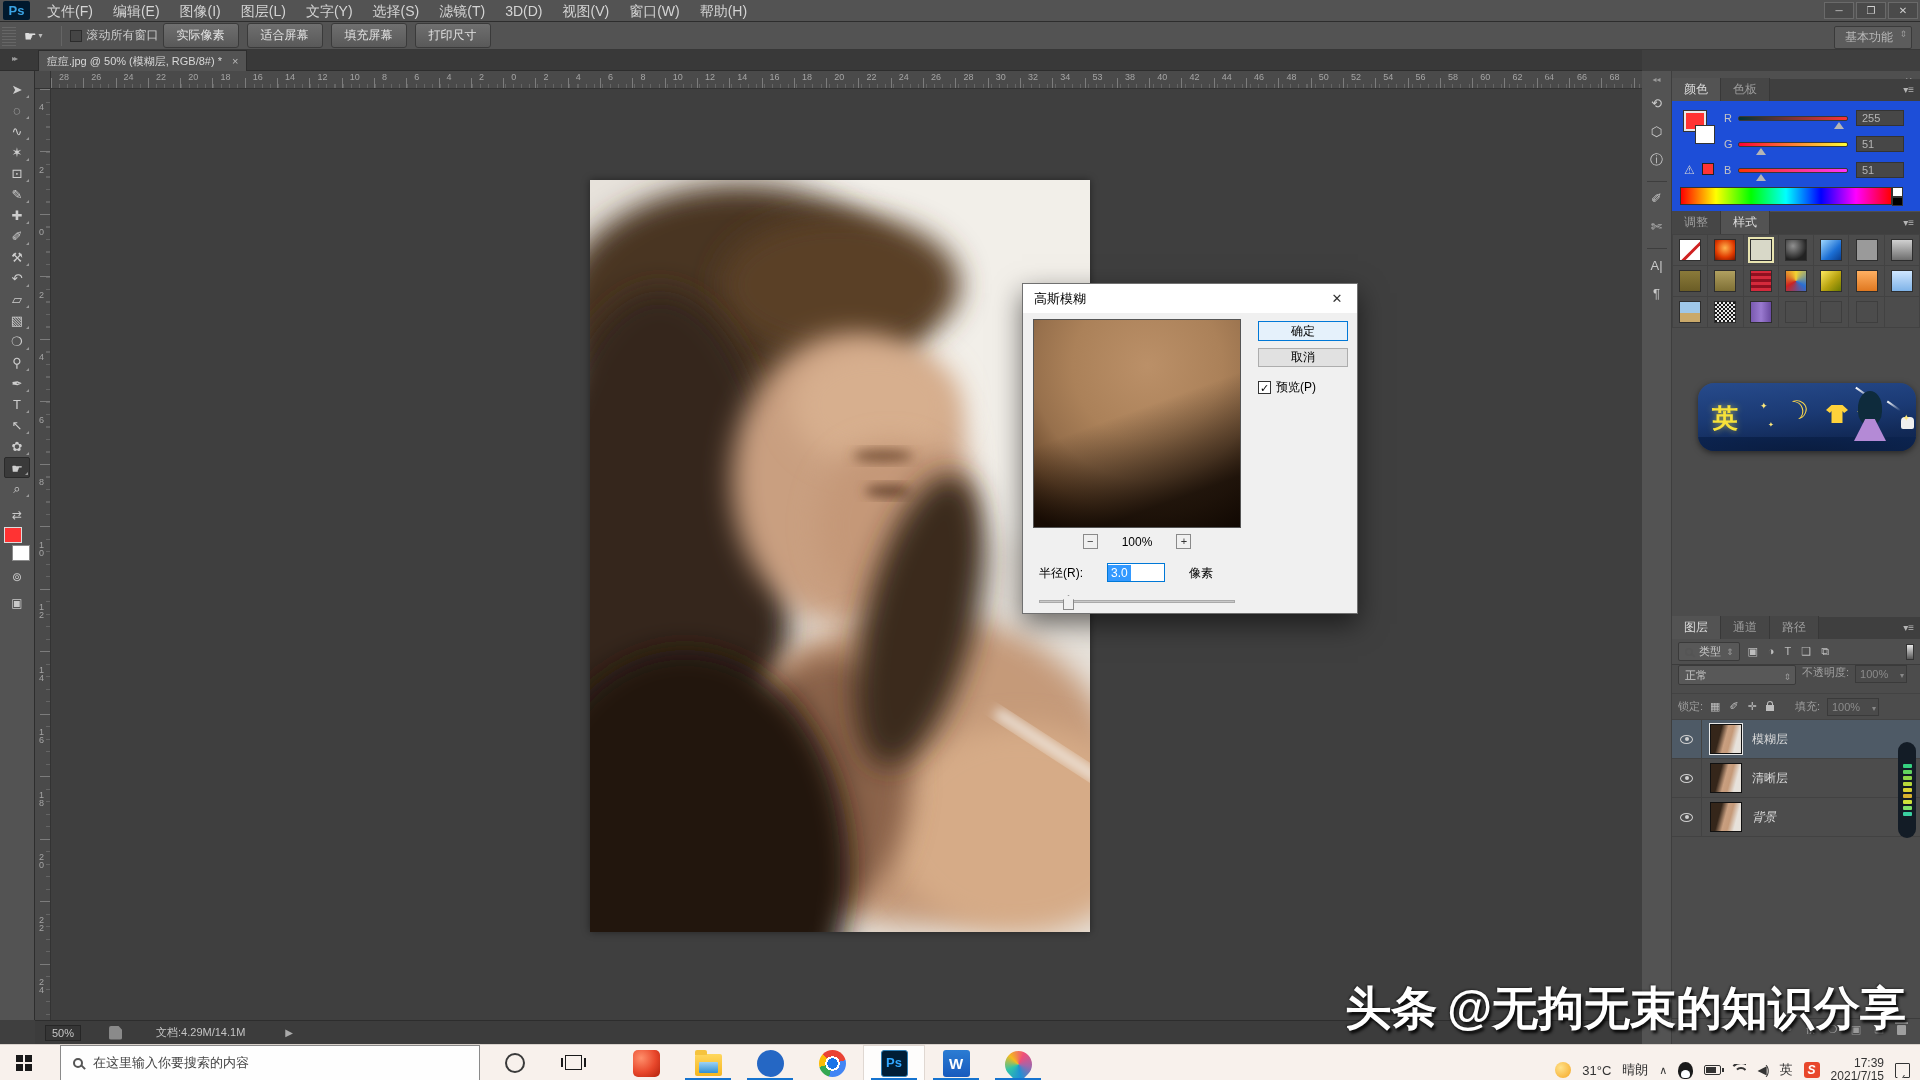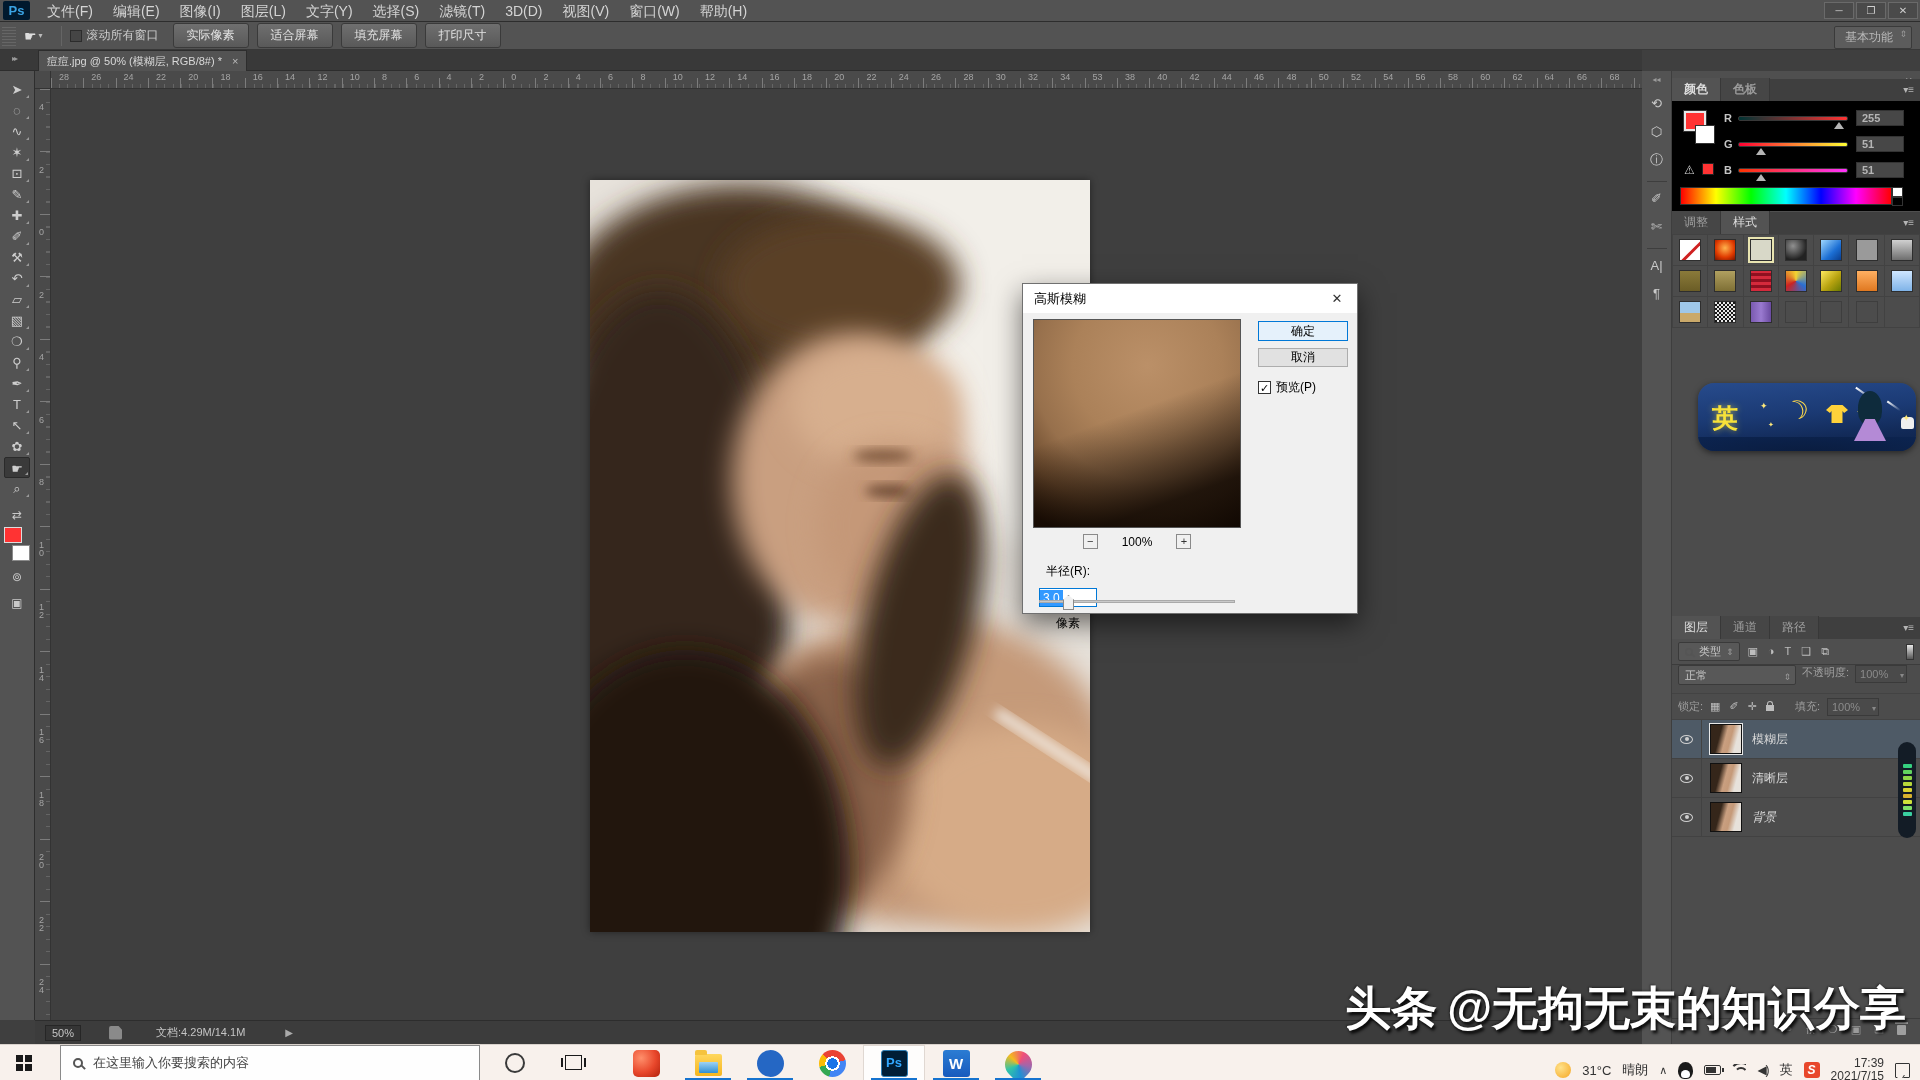--- a/index.html
+++ b/index.html
@@ -15,21 +15,21 @@
   #win-controls{right:2px;top:2px;display:flex;gap:2px;}
   .winbtn{width:30px;height:17px;background:#4a4a4a;border:1px solid #6a6a6a;color:#d0d0d0;font-size:10px;text-align:center;line-height:15px;}
 
   
   #optionsbar{left:0;top:22px;width:1920px;height:28px;background:#535353;border-bottom:1px solid #383838;display:flex;align-items:center;z-index:5;}
   #opt-grip{width:14px;height:20px;margin-left:2px;background:repeating-linear-gradient(0deg,#666 0 1px,transparent 1px 3px);}
   #opt-toolicon{color:#ddd;font-size:14px;margin:0 2px 0 8px;}
   .dd-arrow{color:#bbb;font-size:8px;margin-right:10px;}
   .vsep{width:1px;height:20px;background:#3e3e3e;margin:0 8px;border-right:1px solid #656565;}
   .checkbox-sm{width:12px;height:12px;background:#454545;border:1px solid #2c2c2c;margin-right:5px;}
-  #opt-check-label{color:#ccc;font-size:12px;margin-right:14px;text-align:right;}
+  #opt-check-label{color:#ccc;font-size:12px;margin-right:4px;text-align:right;}
   .optbtn{background:linear-gradient(#6f6f6f,#595959);border:1px solid #3a3a3a;border-radius:3px;color:#e2e2e2;font-size:12px;padding:3px 13px;margin-right:8px;}
   #workspace{position:absolute;right:8px;top:4px;background:#5c5c5c;border:1px solid #3a3a3a;border-radius:2px;color:#b9b9b9;font-size:12px;padding:2px 18px 2px 10px;}
   #workspace:after{content:"⇕";position:absolute;right:4px;color:#999;font-size:9px;}
 
   
   #tabrow{left:0;top:50px;width:1642px;height:21px;background:#393939;border-bottom:1px solid #2d2d2d;z-index:4;}
   #toolbar-collapse{left:12px;top:4px;color:#9a9a9a;font-size:8px;letter-spacing:-2px;}
   #doctab{left:38px;top:0;height:21px;background:#535353;border:1px solid #2d2d2d;border-bottom:none;color:#d8d8d8;font-size:11px;line-height:20px;padding:0 8px;display:flex;align-items:center;gap:10px;}
   #doctab-close{color:#bbb;font-size:11px;}
 
@@ -74,21 +74,21 @@
   .strip-gap{width:20px;height:1px;background:#3e3e3e;margin:5px 0;}
   #dock-expand{position:absolute;right:6px;top:4px;color:#9a9a9a;font-size:8px;}
 
   .panel{position:absolute;left:30px;width:248px;}
   .panel-tabs{height:22px;background:#3f3f3f;display:flex;align-items:flex-end;}
   .ptab{padding:3px 12px;font-size:12px;color:#9c9c9c;background:#464646;border-right:1px solid #383838;}
   .ptab.active{background:#535353;color:#dcdcdc;}
   .panel-menu{position:absolute;right:6px;top:5px;color:#b5b5b5;font-size:10px;}
 
   
-  #color-panel{top:8px;height:132px;background:#000000;font-weight:bold;}
+  #color-panel{top:8px;height:132px;background:#1d4ed8;}
   #color-content{position:relative;height:110px;}
   #cp-fg{position:absolute;left:12px;top:10px;width:22px;height:20px;border:2px solid #e8e8e8;outline:1px solid #333;}
   #cp-bg{position:absolute;left:23px;top:24px;width:20px;height:19px;background:#fff;border:1px solid #333;}
   .chan-row{position:absolute;left:52px;width:190px;height:18px;display:flex;align-items:center;}
   .chan-label{color:#c5c5c5;font-size:11px;width:14px;}
   .chan-track{position:relative;width:110px;height:5px;border-radius:2px;border:1px solid #383838;}
   .chan-thumb{position:absolute;top:5px;width:0;height:0;border-left:5px solid transparent;border-right:5px solid transparent;border-bottom:7px solid #b5b5b5;}
   .chan-val{margin-left:8px;width:48px;height:16px;background:#474747;border:1px solid #333;color:#b5b5b5;font-size:11px;line-height:15px;padding-left:5px;}
   #cp-warn{position:absolute;left:12px;top:62px;color:#d8d8d8;font-size:12px;}
   #cp-cube{position:absolute;left:30px;top:62px;width:12px;height:12px;background:#ff3333;border:1px solid #222;}
@@ -170,21 +170,21 @@
     background:linear-gradient(160deg,rgba(0,0,0,0) 45%,rgba(10,4,0,.8) 82%),
       radial-gradient(circle at 55% 22%,#bb9068 0%,#ab8159 38%,#97704c 58%,#6b4a2d 76%,#2a1709 95%);}
   #dlg-zoomrow{position:absolute;left:10px;top:250px;width:208px;display:flex;align-items:center;justify-content:center;gap:24px;}
   .zbtn{width:15px;height:15px;background:#f0f0f0;border:1px solid #8a8a8a;color:#333;font-size:11px;line-height:13px;text-align:center;}
   #dlg-zoomval{color:#000;font-size:12px;}
   #dlg-ok{position:absolute;left:235px;top:37px;width:90px;height:20px;background:#e5f1fb;border:1px solid #0078d7;color:#000;font-size:12px;text-align:center;line-height:18px;}
   #dlg-cancel{position:absolute;left:235px;top:64px;width:90px;height:19px;background:#e1e1e1;border:1px solid #adadad;color:#000;font-size:12px;text-align:center;line-height:17px;}
   #dlg-previewchk{position:absolute;left:235px;top:95px;display:flex;align-items:center;gap:5px;}
   #chkbox{width:13px;height:13px;background:#fff;border:1px solid #333;color:#000;font-size:11px;line-height:12px;text-align:center;}
   #chk-label{color:#000;font-size:12px;}
-  #dlg-radius{position:absolute;left:16px;top:279px;display:flex;align-items:center;gap:8px;flex-direction:column;}
+  #dlg-radius{position:absolute;left:16px;top:279px;display:flex;align-items:flex-end;gap:24px;}
   #radius-label,#radius-unit{color:#000;font-size:12px;}
   #radius-input{width:58px;height:19px;background:#fff;border:1px solid #0078d7;font-size:12px;display:flex;align-items:center;}
   #radius-sel{background:#3399ff;color:#fff;padding:1px 3px;}
   #dlg-slider{position:absolute;left:16px;top:309px;width:196px;height:16px;}
   #slider-track{position:absolute;left:0;top:7px;width:196px;height:3px;background:#c9c9c9;border:1px solid #a9a9a9;}
   #slider-thumb{position:absolute;left:24px;top:2px;width:11px;height:15px;background:#f0f0f0;border:1px solid #8a8a8a;
     clip-path:polygon(50% 0,100% 32%,100% 100%,0 100%,0 32%);}
 
   
   #watermark{right:14px;top:978px;z-index:40;color:#fff;font-size:46px;font-weight:bold;white-space:nowrap;pointer-events:none;

